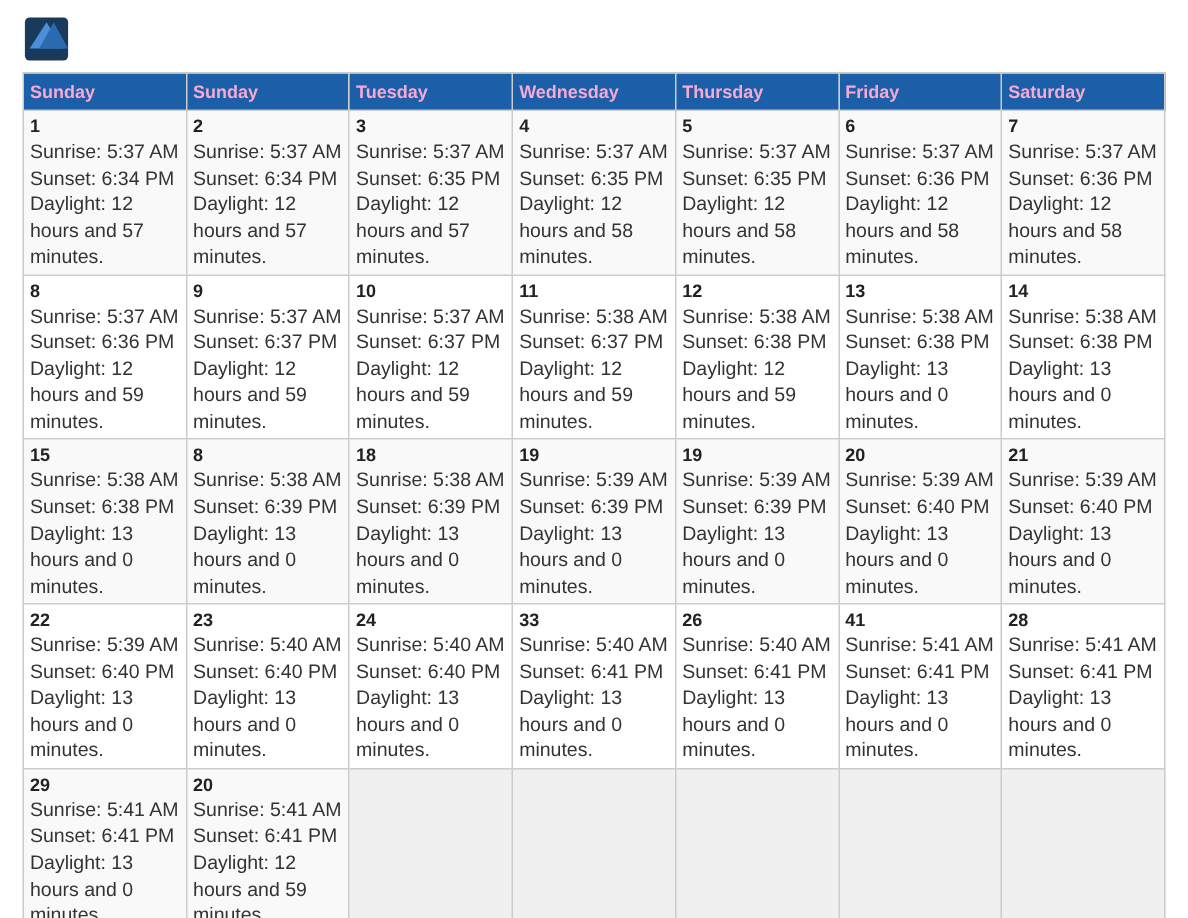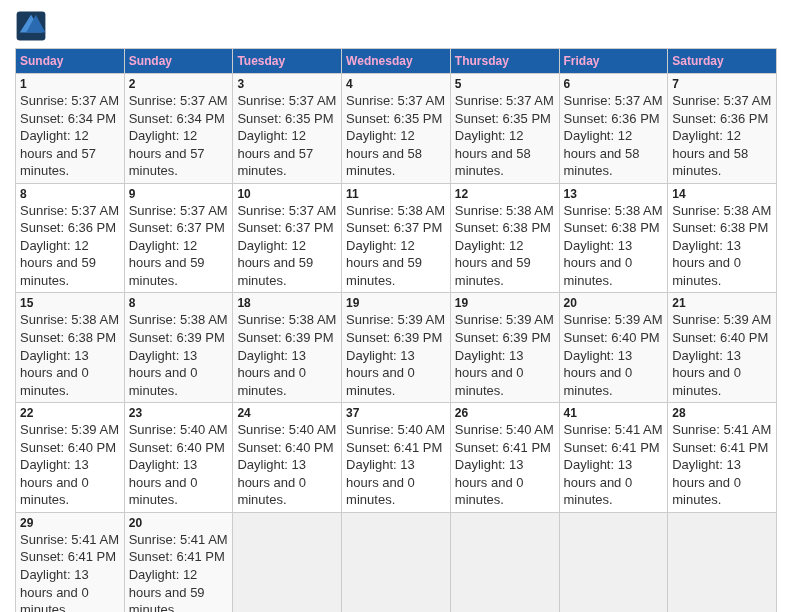--- a/index.html
+++ b/index.html
@@ -152,21 +152,21 @@
           <td><span class="day-number">18</span><span class="cell-text">Sunrise: 5:38 AM<br>Sunset: 6:39 PM<br>Daylight: 13 hours and 0 minutes.</span></td>
           <td><span class="day-number">19</span><span class="cell-text">Sunrise: 5:39 AM<br>Sunset: 6:39 PM<br>Daylight: 13 hours and 0 minutes.</span></td>
           <td><span class="day-number">19</span><span class="cell-text">Sunrise: 5:39 AM<br>Sunset: 6:39 PM<br>Daylight: 13 hours and 0 minutes.</span></td>
           <td><span class="day-number">20</span><span class="cell-text">Sunrise: 5:39 AM<br>Sunset: 6:40 PM<br>Daylight: 13 hours and 0 minutes.</span></td>
           <td><span class="day-number">21</span><span class="cell-text">Sunrise: 5:39 AM<br>Sunset: 6:40 PM<br>Daylight: 13 hours and 0 minutes.</span></td>
         </tr>
         <tr>
           <td><span class="day-number">22</span><span class="cell-text">Sunrise: 5:39 AM<br>Sunset: 6:40 PM<br>Daylight: 13 hours and 0 minutes.</span></td>
           <td><span class="day-number">23</span><span class="cell-text">Sunrise: 5:40 AM<br>Sunset: 6:40 PM<br>Daylight: 13 hours and 0 minutes.</span></td>
           <td><span class="day-number">24</span><span class="cell-text">Sunrise: 5:40 AM<br>Sunset: 6:40 PM<br>Daylight: 13 hours and 0 minutes.</span></td>
-          <td><span class="day-number">37</span><span class="cell-text">Sunrise: 5:40 AM<br>Sunset: 6:41 PM<br>Daylight: 13 hours and 0 minutes.</span></td>
+          <td><span class="day-number">33</span><span class="cell-text">Sunrise: 5:40 AM<br>Sunset: 6:41 PM<br>Daylight: 13 hours and 0 minutes.</span></td>
           <td><span class="day-number">26</span><span class="cell-text">Sunrise: 5:40 AM<br>Sunset: 6:41 PM<br>Daylight: 13 hours and 0 minutes.</span></td>
           <td><span class="day-number">41</span><span class="cell-text">Sunrise: 5:41 AM<br>Sunset: 6:41 PM<br>Daylight: 13 hours and 0 minutes.</span></td>
           <td><span class="day-number">28</span><span class="cell-text">Sunrise: 5:41 AM<br>Sunset: 6:41 PM<br>Daylight: 13 hours and 0 minutes.</span></td>
         </tr>
         <tr>
           <td><span class="day-number">29</span><span class="cell-text">Sunrise: 5:41 AM<br>Sunset: 6:41 PM<br>Daylight: 13 hours and 0 minutes.</span></td>
           <td><span class="day-number">20</span><span class="cell-text">Sunrise: 5:41 AM<br>Sunset: 6:41 PM<br>Daylight: 12 hours and 59 minutes.</span></td>
           <td class="empty-cell"></td>
           <td class="empty-cell"></td>
           <td class="empty-cell"></td>

